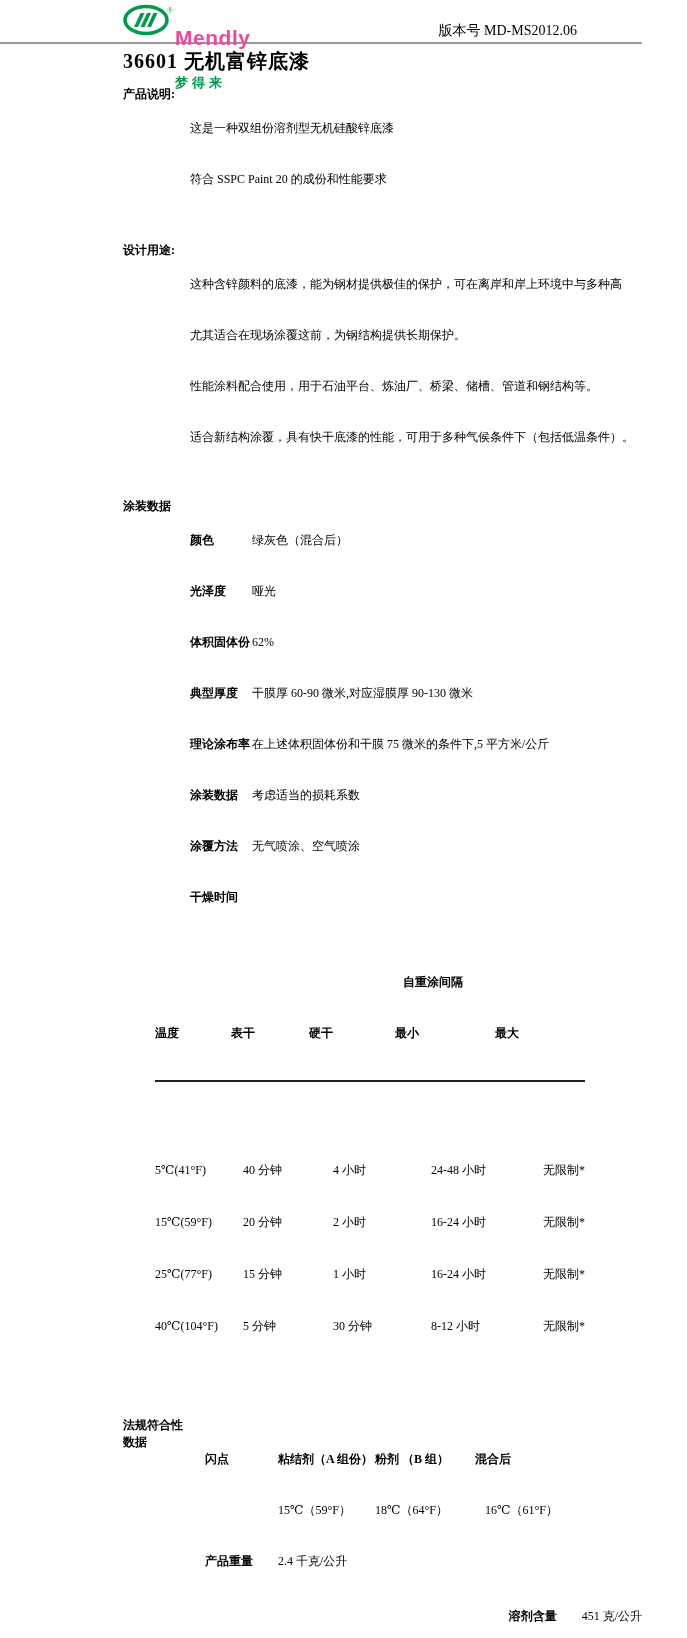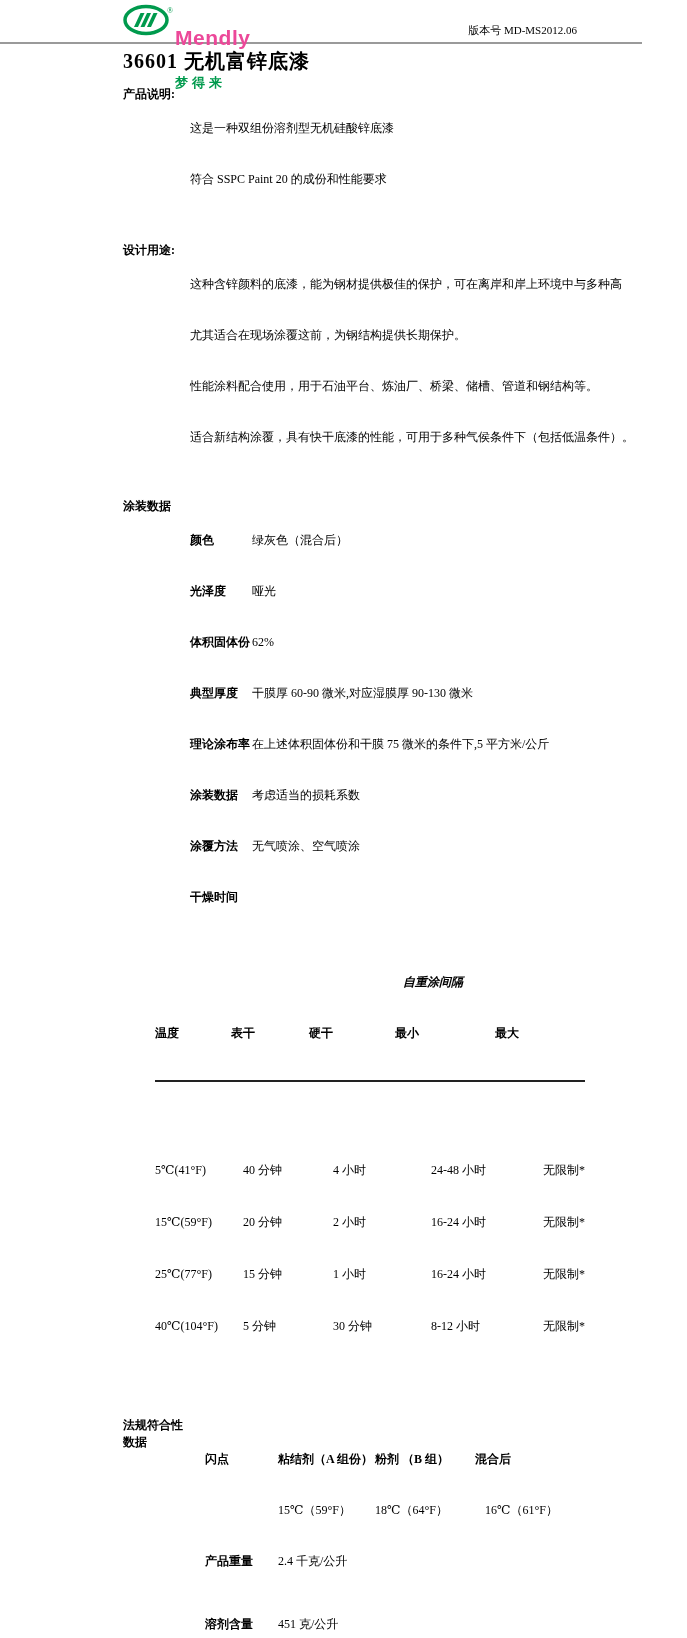--- a/index.html
+++ b/index.html
@@ -9,44 +9,44 @@
   .page{padding:0 45px 0 123px;}
   .page *{white-space:pre-wrap;}
   
   .pg-header{display:flex;justify-content:space-between;padding-top:3px;height:39px;}
   .logo{display:flex;align-items:flex-start;}
   .logo-mark{display:block;margin-top:1px;}
   .logo-reg{font-size:8px;color:#009a4d;margin:-1px 2px 0 -4px;}
   .logo-text{line-height:1;}
   .logo-en{color:#ec4899;font-weight:bold;font-size:21px;font-family:"Liberation Sans","DejaVu Sans",sans-serif;letter-spacing:.5px;}
   .logo-cn{color:#009a4d;font-weight:bold;font-size:13px;letter-spacing:4px;margin-top:4px;}
-  .version{align-self:flex-end;font-size:11px;margin:8px 65px 3px 0;}
+  .version{align-self:flex-end;font-size:14px;margin:8px 65px 3px 0;}
   .rule{height:2px;background:#9a9a9a;margin-left:-123px;}
   .title{font-size:20px;font-weight:bold;margin:9px 0 16px 0;letter-spacing:1px;}
   
   .sec{display:flex;margin-top:16px;}
   .sec-label{width:67px;flex-shrink:0;font-weight:bold;}
   .sec-body{flex:1;}
   .kv{display:flex;}
   .kv-k{width:62px;flex-shrink:0;font-weight:bold;}
   .bold{font-weight:bold;}
   
   .dry-table{margin-left:32px;width:430px;}
-  .dt-span{font-weight:bold;margin-left:248px;font-style:italic;}
+  .dt-span{font-weight:bold;margin-left:248px;}
   .dt-row{display:flex;}
   .dt-head{font-weight:bold;gap:8px;}
   .dt-c1{width:68px;}.dt-c2{width:70px;}.dt-c3{width:78px;}.dt-c4{width:92px;}.dt-c5{flex:1;}
   .dt-rule{height:2px;background:#222;margin:4px 0 12px 0;}
   .dt-body .dt-row{margin-bottom:1px;gap:20px;}
   
   .sec-reg{margin-top:13px;}
   .reg-row{display:flex;padding-left:15px;}
   .reg-k{width:73px;flex-shrink:0;font-weight:bold;}
   .reg-c1{width:97px;}.reg-c2{width:100px;}.reg-c3{flex:1;}
-  .reg-gap{margin-top:12px;}
+  .reg-gap{margin-top:4px;justify-content:flex-end;}
 </style>
 </head>
 <body>
 
 <div class="doc">
 
   <section class="page">
     <header class="pg-header">
       <div class="logo">
         <svg class="logo-mark" width="48" height="32" viewBox="0 0 48 32">

